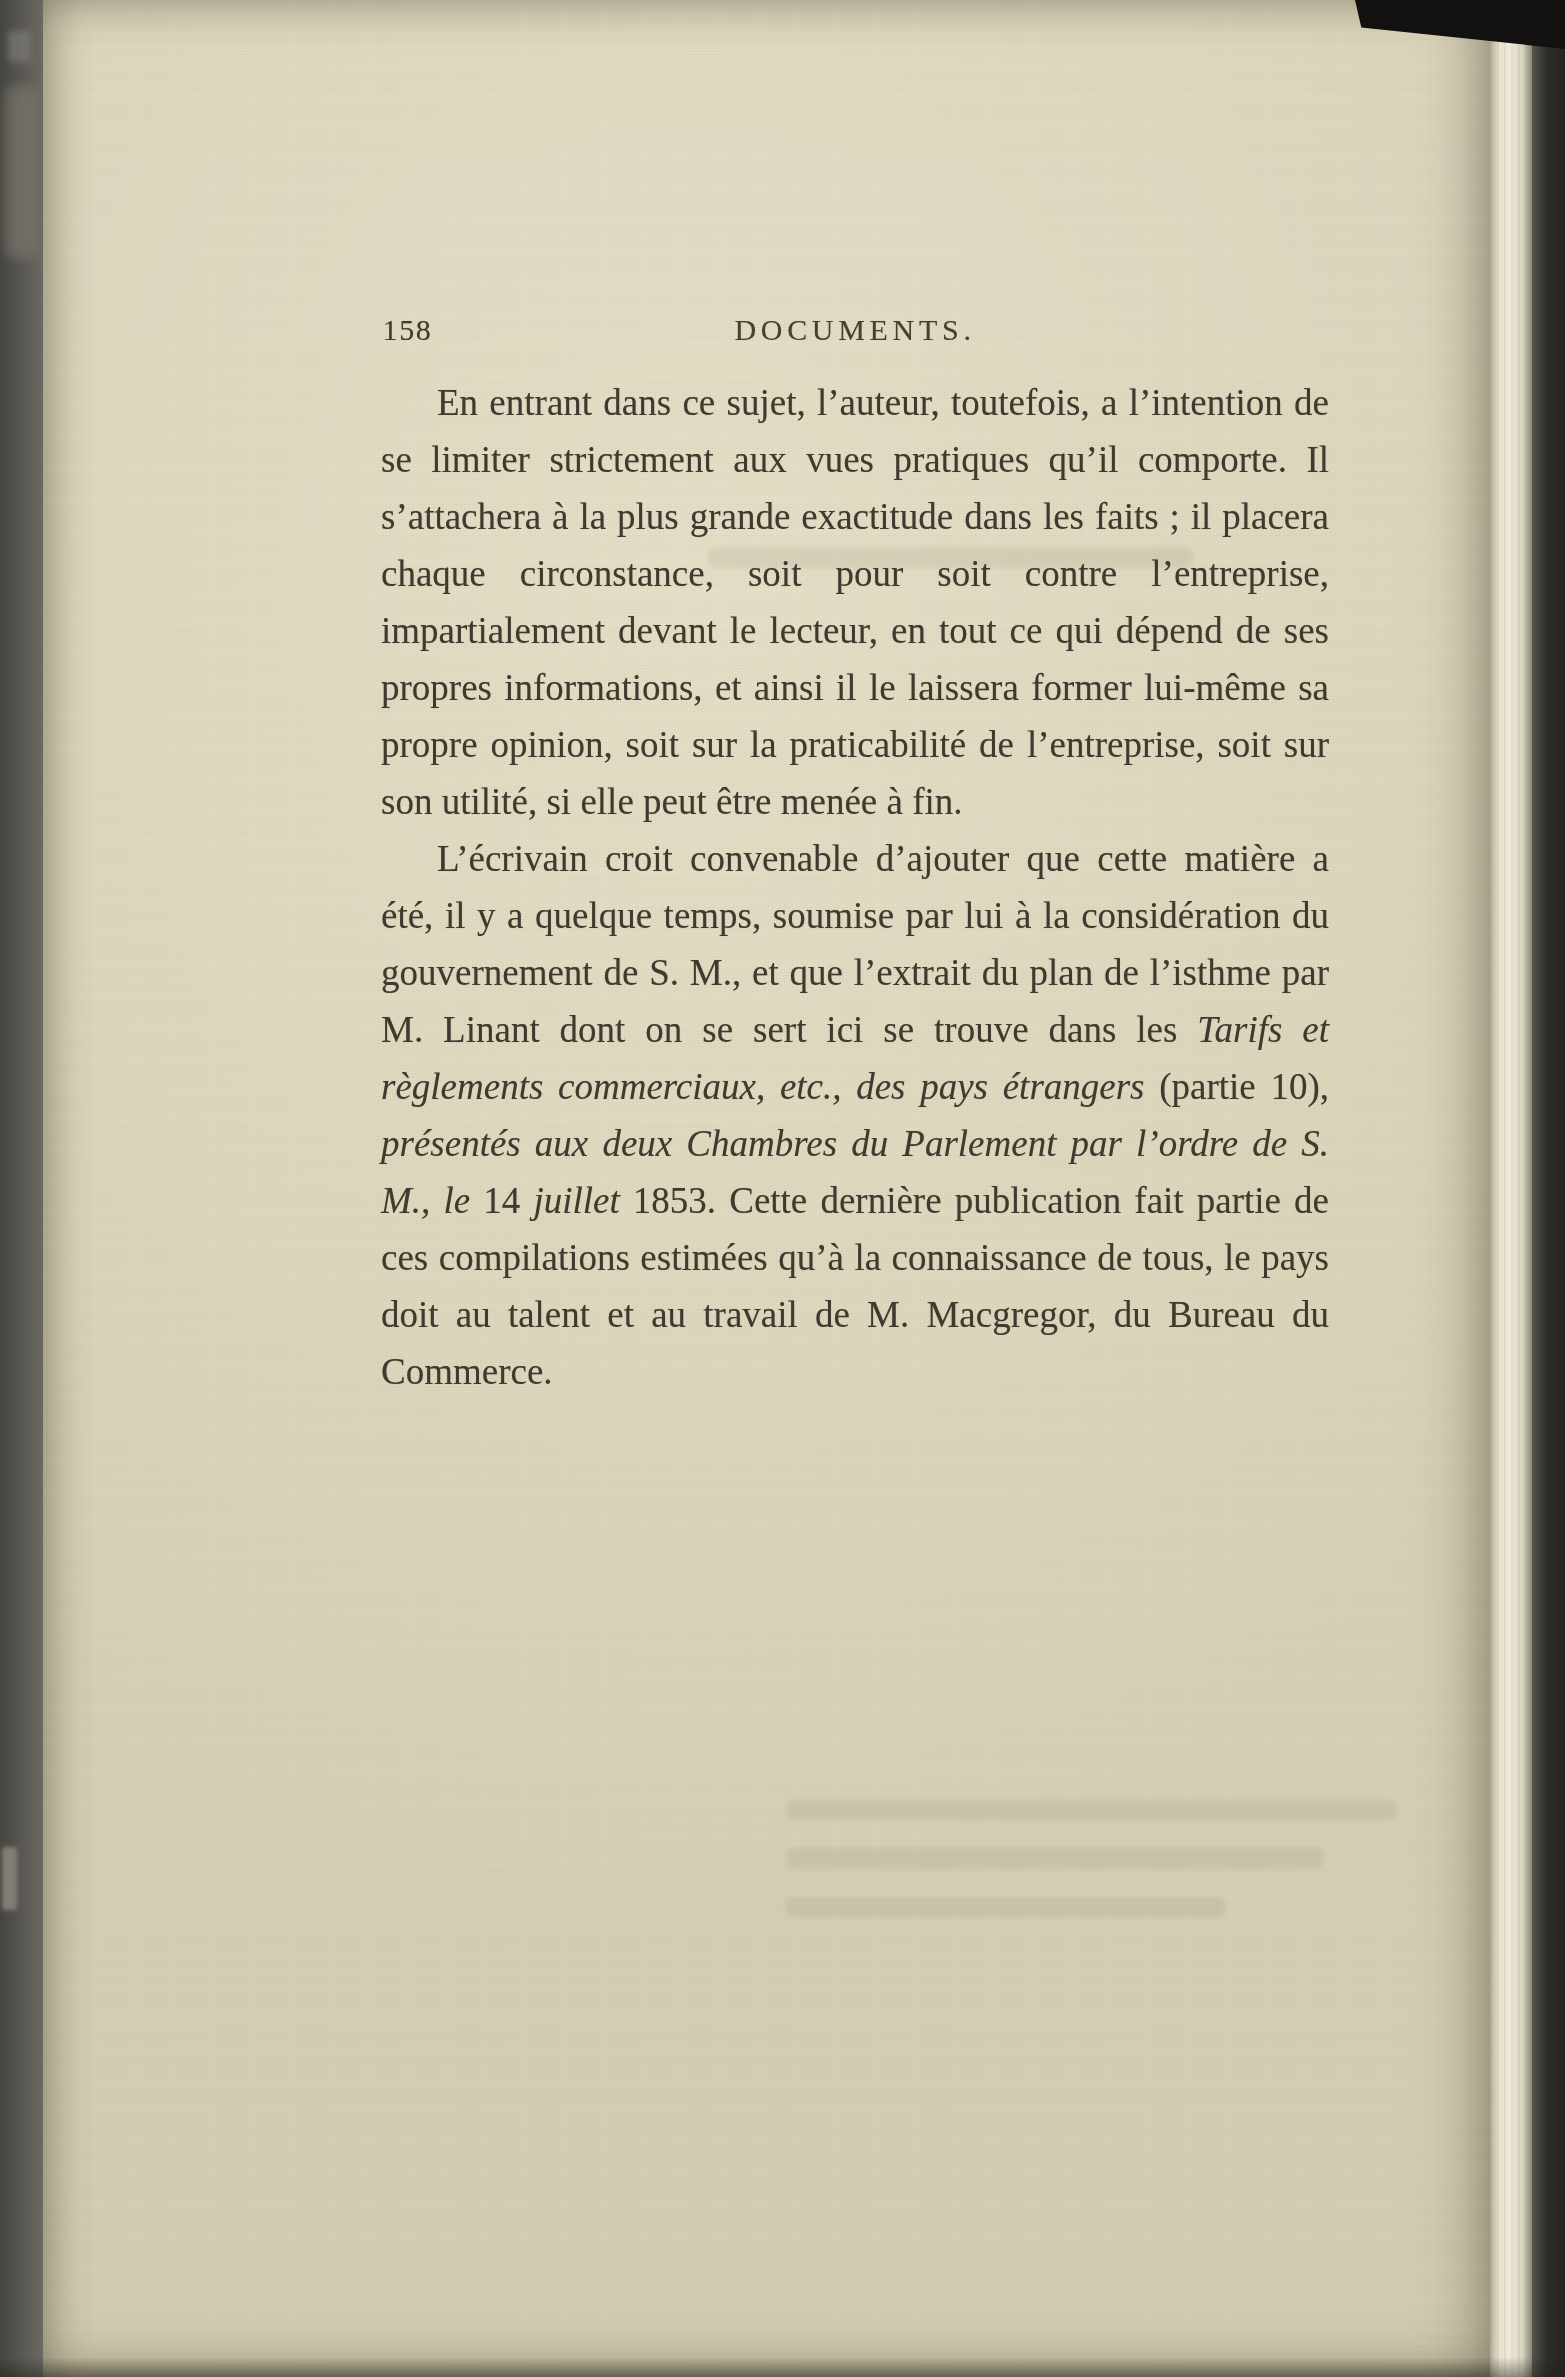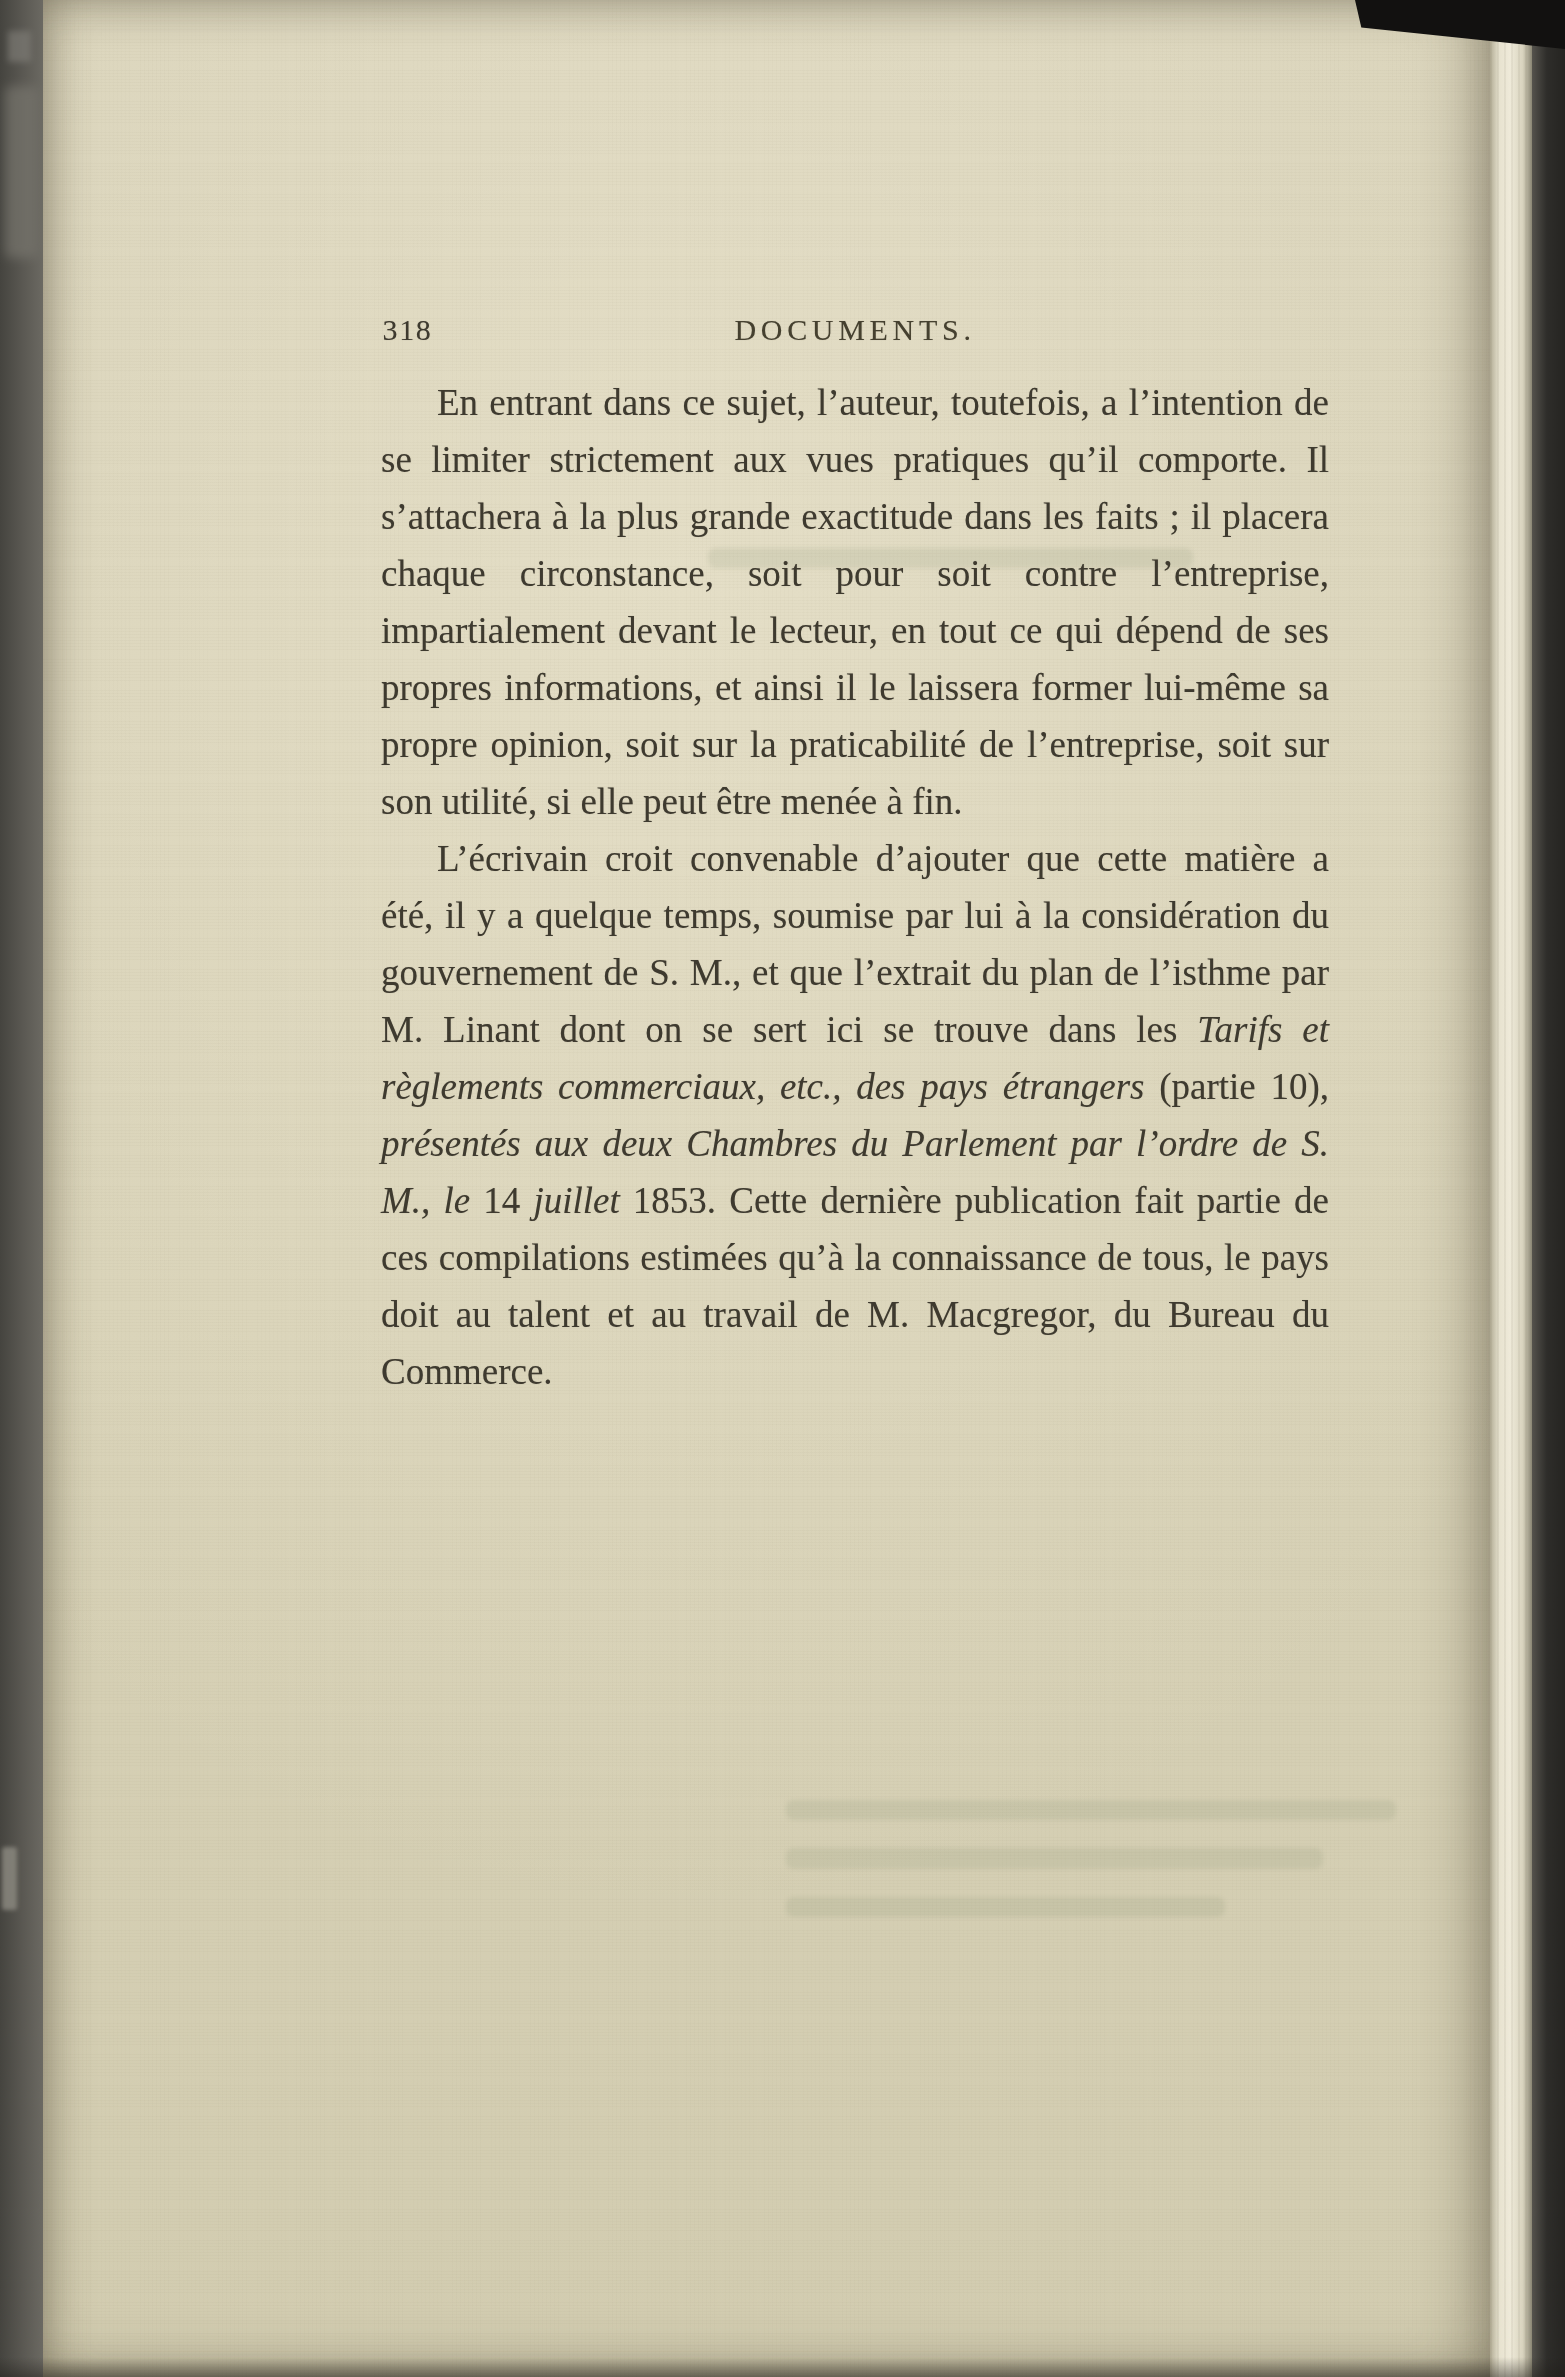--- a/index.html
+++ b/index.html
@@ -114,21 +114,21 @@
 
   <div class="show-through st-bottom">
     <div class="bar"></div>
     <div class="bar" style="width:88%"></div>
     <div class="bar" style="width:72%"></div>
   </div>
 </div>
 
 <div class="content">
   <div class="header">
-    <span class="pagenum">318</span>
+    <span class="pagenum">158</span>
     <div class="doctitle">DOCUMENTS.</div>
   </div>
 
   <div class="bodytext">
     <p class="indent">En entrant dans ce sujet, l’auteur, toutefois, a l’intention de se limiter strictement aux vues pratiques qu’il comporte. Il s’attachera à la plus grande exactitude dans les faits ; il placera chaque circonstance, soit pour soit contre l’entreprise, impartialement devant le lecteur, en tout ce qui dépend de ses propres informations, et ainsi il le laissera former lui-même sa propre opinion, soit sur la praticabilité de l’entreprise, soit sur son utilité, si elle peut être menée à fin.</p>
     <p class="indent"><span>L’écrivain croit convenable d’ajouter que cette matière a été, il y a quelque temps, soumise par lui à la considération du gouvernement de S. M., et que l’extrait du plan de l’isthme par M. Linant dont on se sert ici se trouve dans les </span><span class="italic">Tarifs et règlements commerciaux, etc., des pays étrangers</span><span> (partie 10), </span><span class="italic">présentés aux deux Chambres du Parlement par l’ordre de S. M., le </span><span>14 </span><span class="italic">juillet</span><span> 1853. Cette dernière publication fait partie de ces compilations estimées qu’à la connaissance de tous, le pays doit au talent et au travail de M. Macgregor, du Bureau du Commerce.</span></p>
   </div>
 </div>
 
 <div class="page-edge">

